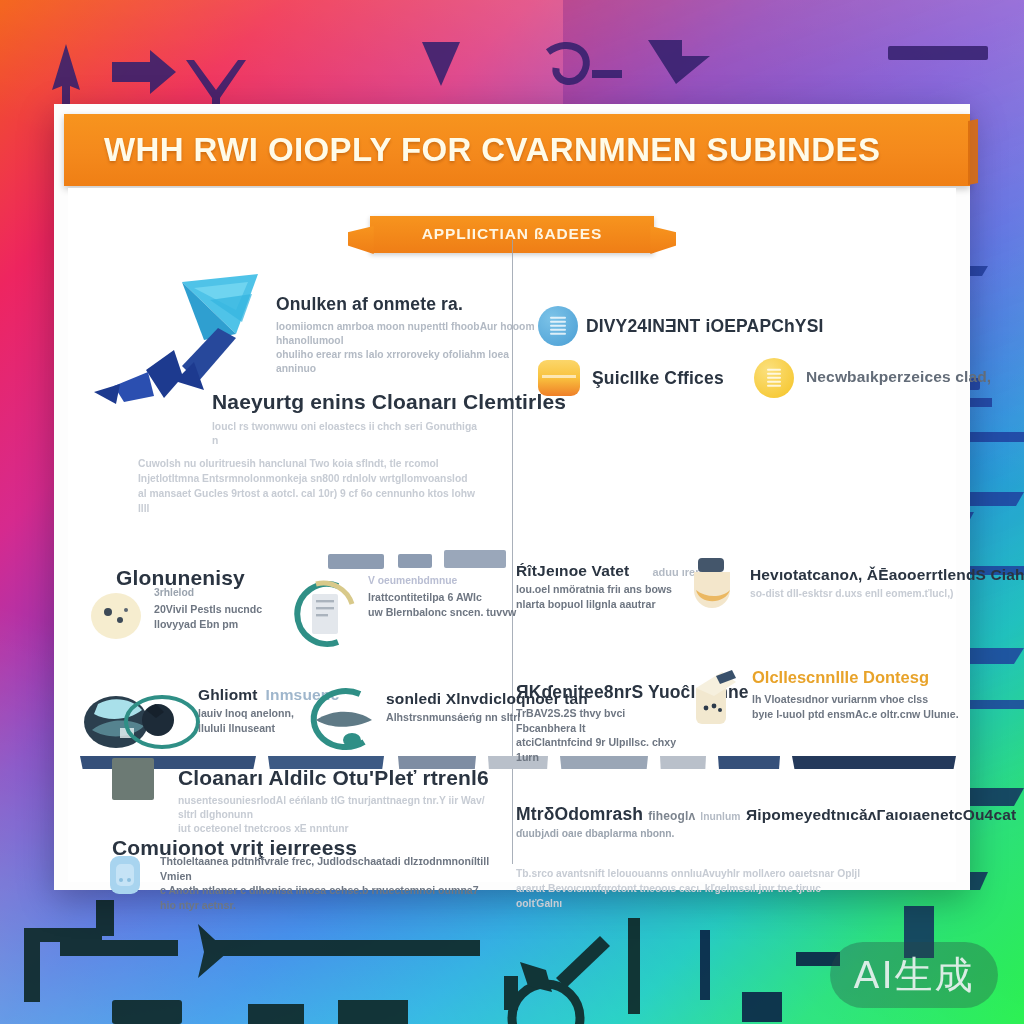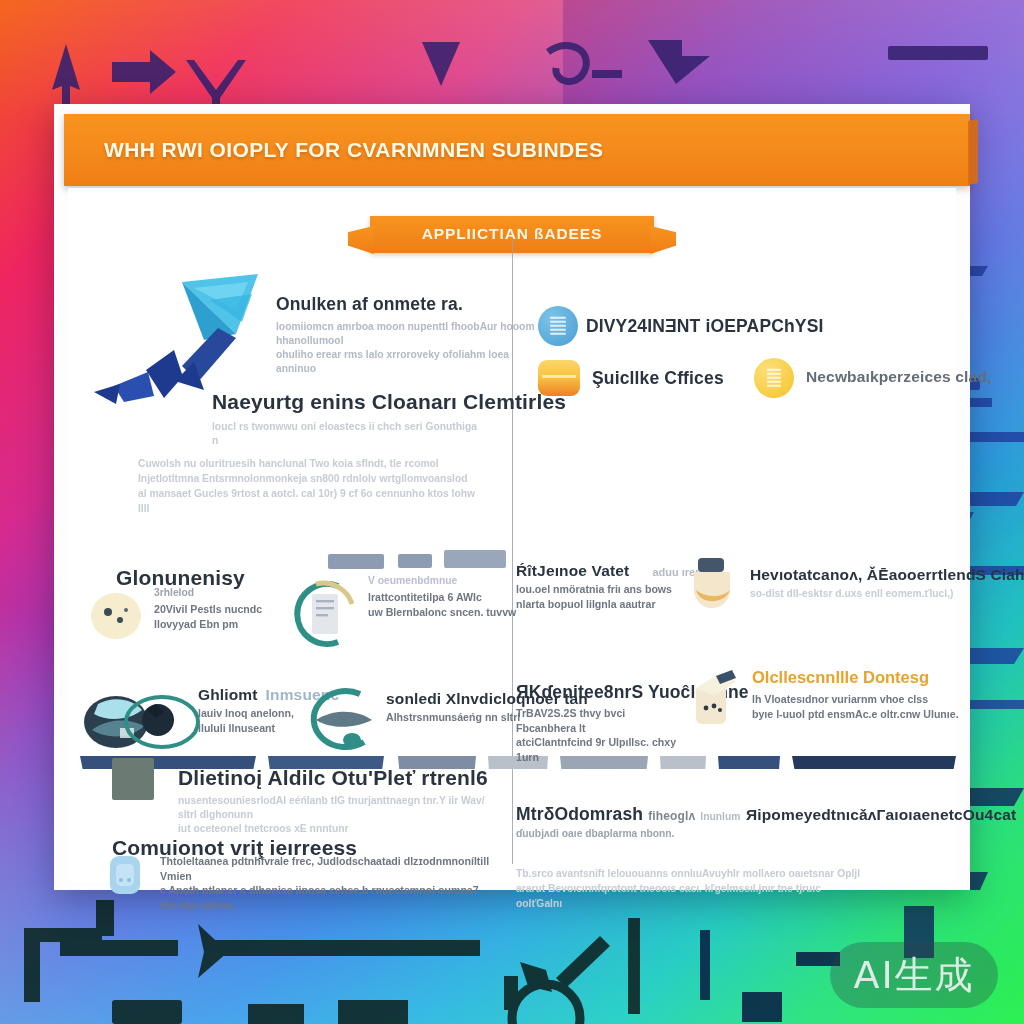--- a/index.html
+++ b/index.html
@@ -65,21 +65,21 @@
   #header-band::after {
     content: ""; position: absolute; right: -8px; top: 6px;
     width: 10px; height: 64px;
     background: #d96d0f;
     transform: skewY(-12deg);
     opacity: .9;
   }
   #header-title {
     padding-left: 40px;
     color: #fffbe8;
-    font-size: 21px;
+    font-size: 33px;
     font-weight: bold;
     letter-spacing: .4px;
     text-shadow: 0 2px 3px rgba(120,50,0,.32);
     white-space: nowrap;
   }
 
   
   #card-body {
     position: absolute;
     left: 14px; top: 84px;
@@ -359,21 +359,21 @@
       </svg>
 
       <div class="blk" style="left:318px; top:502px;">
         <div class="h-dark">sonledi Xlnvdicloqnoer tan</div>
         <div class="p-mid" style="margin-top:2px;">Alhstrsnmunsáeńg nn sltrl</div>
       </div>
 
       <div class="ic ic-sq" style="left:44px; top:570px; width:42px; height:42px; background:#6c7a74;"></div>
 
       <div class="blk" style="left:110px; top:566px;">
-        <div class="h-dark xl">Dlietinoį Aldilc Otu'Pleť rtrenl6</div>
+        <div class="h-dark xl">Cloanarı Aldilc Otu'Pleť rtrenl6</div>
         <div class="p-faint lighter" style="width:322px; margin-top:4px; white-space:pre-line;">nusentesouniesrlodAl eéńlanb tIG tnurjanttnaegn tnr.Y iir Wav/ sltrl dlghonunn
 iut  oceteonel tnetcroos xE nnntunr</div>
       </div>
 
       <div class="blk" style="left:44px; top:636px;">
         <div class="h-dark xl">Comuionot vriţ ieırreess</div>
       </div>
 
       <svg class="ic" style="left:40px; top:666px; width:34px; height:42px;" viewBox="0 0 34 42">
         <rect x="2" y="2" width="30" height="38" rx="9" fill="#a8d4ef"></rect>

